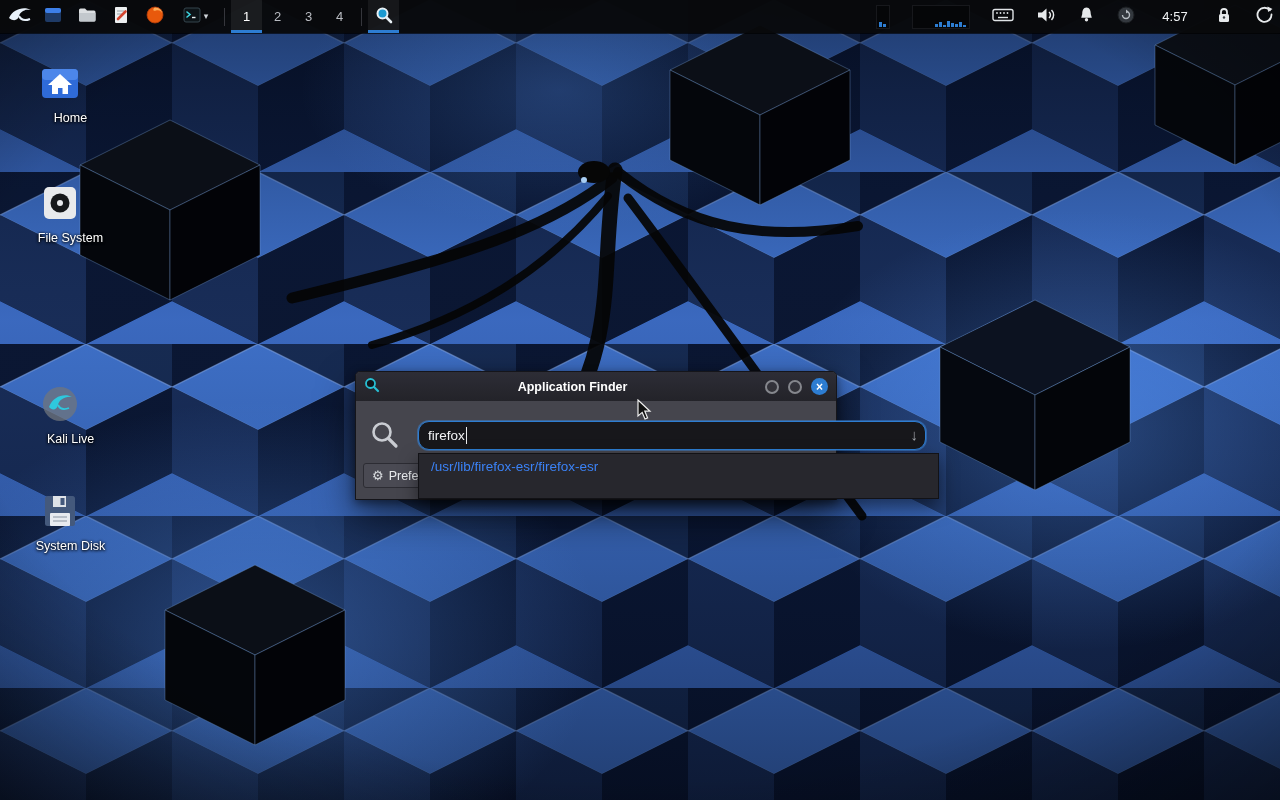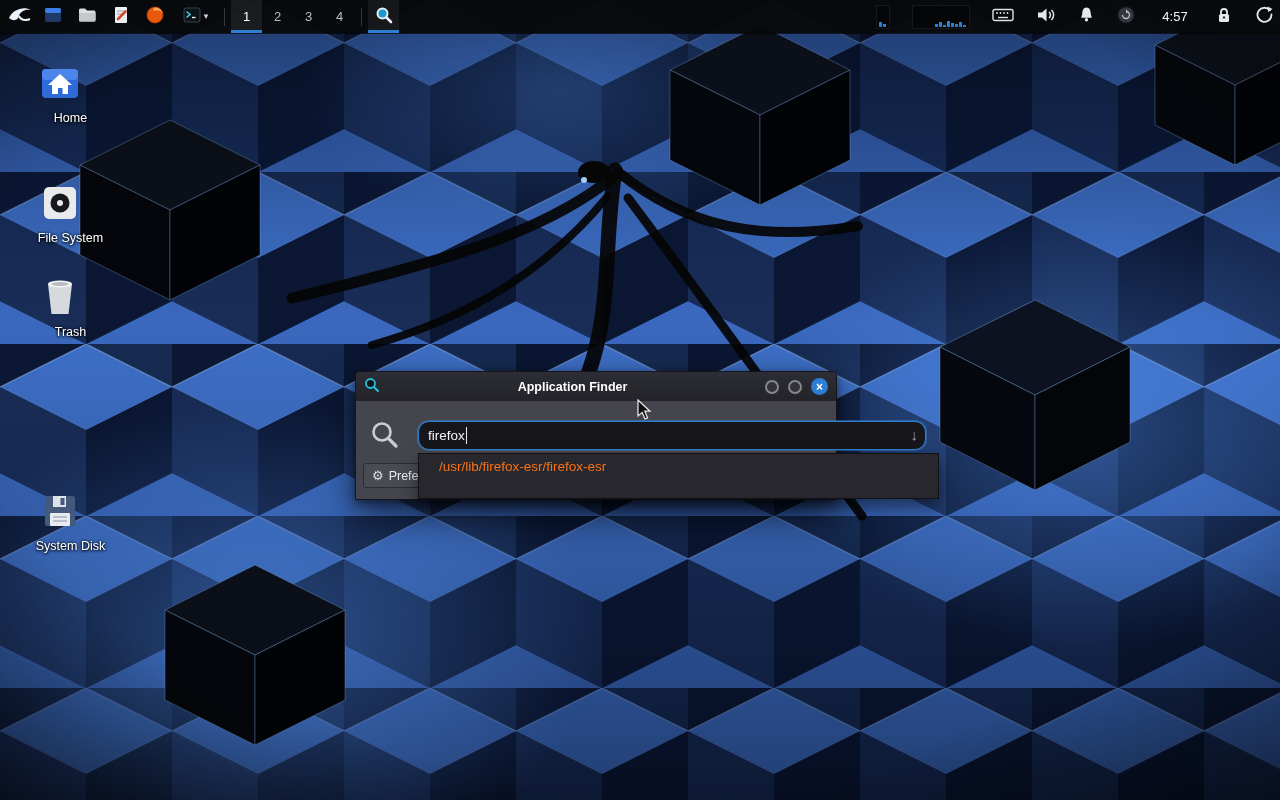--- a/index.html
+++ b/index.html
@@ -55,21 +55,21 @@
   .big-search { position:absolute; left:14px; top:19px; }
   .input { position:absolute; left:62px; top:20px; width:508px; height:29px; background:#17171b;
            border:1px solid #2d7dd2; box-shadow:0 0 0 1px rgba(61,133,215,.5); border-radius:11px;
            display:flex; align-items:center; padding:0 26px 0 9px; color:#f2f3f5; font-size:13.5px; }
   .caret { width:1.5px; height:17px; background:#e9ebed; margin-left:1px;
            animation:blink 1.1s step-end infinite; }
   @keyframes blink { 0%,60% {opacity:1;} 61%,100% {opacity:0;} }
   .combo-arrow { position:absolute; right:7px; top:4px; color:#a3a6ab; font-size:15px; }
   .popup { position:absolute; left:62px; top:52px; width:521px; height:46px; background:#27272d;
            border:1px solid #121216; box-shadow:0 8px 18px rgba(0,0,0,.5); z-index:6; }
-  .popup-item { padding:4px 20px; color:#f97316; font-size:13.5px; height:25px;
+  .popup-item { padding:4px 12px; color:#3b82f6; font-size:13.5px; height:25px;
                 display:flex; align-items:center; white-space:nowrap; }
   .prefs { position:absolute; left:7px; top:62px; height:25px; width:128px; background:#4a4a53;
            border:1px solid #2c2c33; border-radius:3px; display:flex; align-items:center; gap:5px;
            padding:0 8px; color:#e9ebee; font-size:12.5px; z-index:2; overflow:hidden;
            white-space:nowrap; font-family:"Liberation Sans", sans-serif; }
   .gear { font-size:13px; color:#d8dbde; line-height:1; }
 
   .cursor { position:absolute; left:637px; top:399px; z-index:90; }
 </style>
 </head>
@@ -314,31 +314,31 @@
     <div class="art">
       <svg width="40" height="40" viewBox="0 0 40 40">
         <rect x="4" y="4" width="32" height="32" rx="5" fill="#e9eaec"></rect>
         <circle cx="20" cy="20" r="9.5" fill="#17181a"></circle>
         <circle cx="20" cy="20" r="3" fill="#e9eaec"></circle>
       </svg>
     </div>
     <div class="lbl">File System</div>
   </div>
 
-  <div class="dicon" style="top:272px">
+
+  <div class="dicon" style="top:379px">
     <div class="art">
-      <svg width="34" height="42" viewBox="0 0 34 42">
-        <path d="M5 8 L29 8 L25.5 38 L8.5 38 Z" fill="#d7dadd"></path>
-        <ellipse cx="17" cy="8" rx="12" ry="3.4" fill="#f2f4f5"></ellipse>
-        <ellipse cx="17" cy="8" rx="8.5" ry="2.1" fill="#b9bdc2"></ellipse>
+      <svg width="42" height="42" viewBox="0 0 42 42">
+        <circle cx="21" cy="21" r="17" fill="#70757c" opacity="0.75"></circle>
+        <path d="M10 24 C14 13 26 10 33 14 C26 13 20 17 19 22 C18 27 13 28 10 24 Z" fill="#2ec8dd"></path>
+        <path d="M19 22 C21 26 25 27 30 25" stroke="#2ec8dd" stroke-width="1.8" fill="none"></path>
       </svg>
     </div>
-    <div class="lbl">Trash</div>
-  </div>
-
+    <div class="lbl">Kali Live</div>
+  </div>
 
   <div class="dicon" style="top:486px">
     <div class="art">
       <svg width="40" height="40" viewBox="0 0 40 40">
         <rect x="5" y="5" width="30" height="30" rx="2.5" fill="#44597c"></rect>
         <rect x="13" y="5" width="13" height="11" fill="#dfe3e8"></rect>
         <rect x="20.5" y="7" width="4" height="7" fill="#44597c"></rect>
         <rect x="10" y="22" width="20" height="13" rx="1" fill="#e8ebef"></rect>
         <line x1="13" y1="26" x2="27" y2="26" stroke="#9aa3ad" stroke-width="1.2"></line>
         <line x1="13" y1="30" x2="27" y2="30" stroke="#9aa3ad" stroke-width="1.2"></line>

